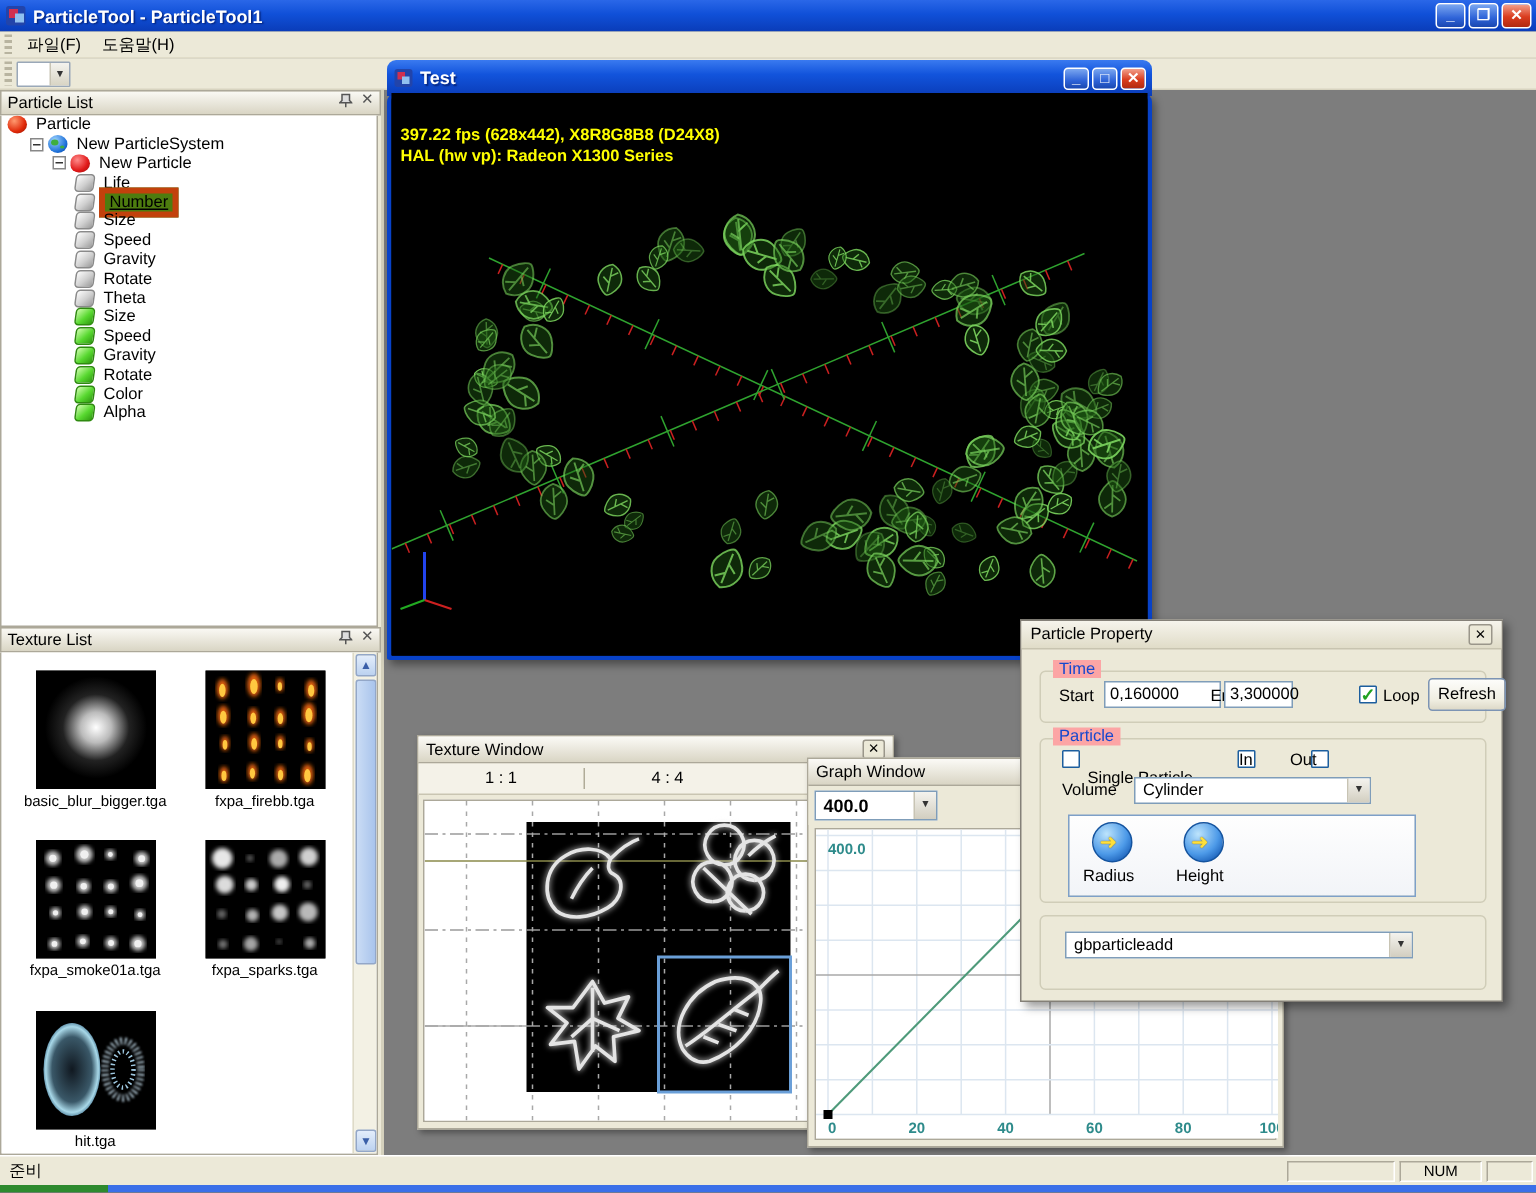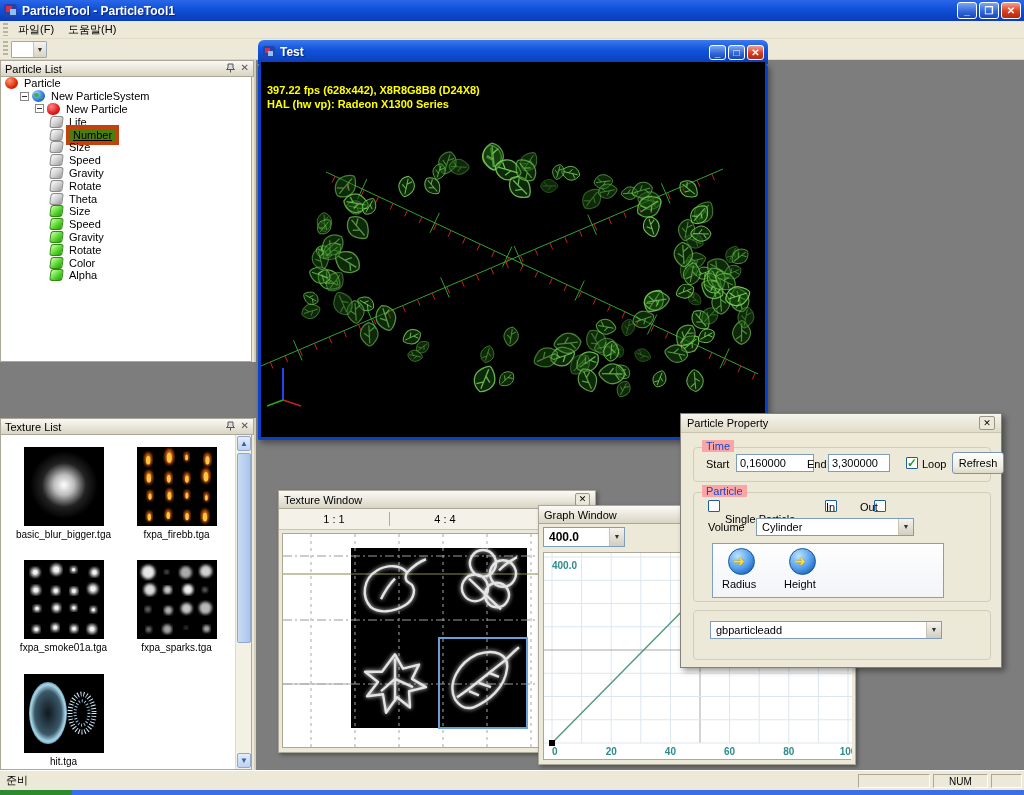--- a/index.html
+++ b/index.html
@@ -176,21 +176,21 @@
     <span class="menu-item">도움말(H)</span>
   </div>
 
   <div class="toolbar">
     <span class="grip"></span>
     <span class="tb-combo">
         <span class="arr">▼</span>
       </span>
   </div>
 
-  <div class="dockpanel" style="top:60px; height:302px;">
+  <div class="dockpanel" style="top:60px; height:358px;">
     <div class="dp-head">
       <span>Particle List</span>
       <span class="dp-tools">
         <span class="dp-tool">
           <svg width="9" height="10">
               <path d="M2 1h5v4l1.5 1.5h-8L2 5z M4.5 6.5v3" stroke="#555" fill="#ddd" stroke-width="1"></path>
             </svg>
         </span>
         <span class="dp-tool">✕</span>
       </span>
@@ -752,21 +752,21 @@
     <div class="prop-head">
       <span>Particle Property</span>
       <span class="prop-close">✕</span>
     </div>
 
     <div class="groupbox" style="left:12px; top:33px; width:298px; height:35px;">
       <span class="gb-caption">Time</span>
       <span class="abs" style="left:12px; top:10px;">Start</span>
       <span class="tinput abs" style="left:42px; top:6px; width:78px;">0,160000</span>
       <span class="abs" style="left:113px; top:10px;">End</span>
-      <span class="tinput abs" style="left:134px; top:6px; width:62px;">3,300000</span>
+      <span class="tinput abs" style="left:122px; top:6px; width:46px;">3,300000</span>
       <span class="cb checked abs" style="left:212px; top:9px;"></span>
       <span class="abs" style="left:228px; top:10px;">Loop</span>
       <span class="xbutton abs" style="left:258px; top:4px; width:52px; height:22px; line-height:20px;">Refresh</span>
     </div>
 
     <div class="groupbox" style="left:12px; top:78px; width:298px; height:110px;">
       <span class="gb-caption">Particle</span>
       <span class="cb abs" style="left:14px; top:7px;"></span>
       <span class="abs" style="left:31px; top:8px;margin-top:12px;">Single Particle</span>
       <span class="cb abs" style="left:116px; top:7px;"></span>

